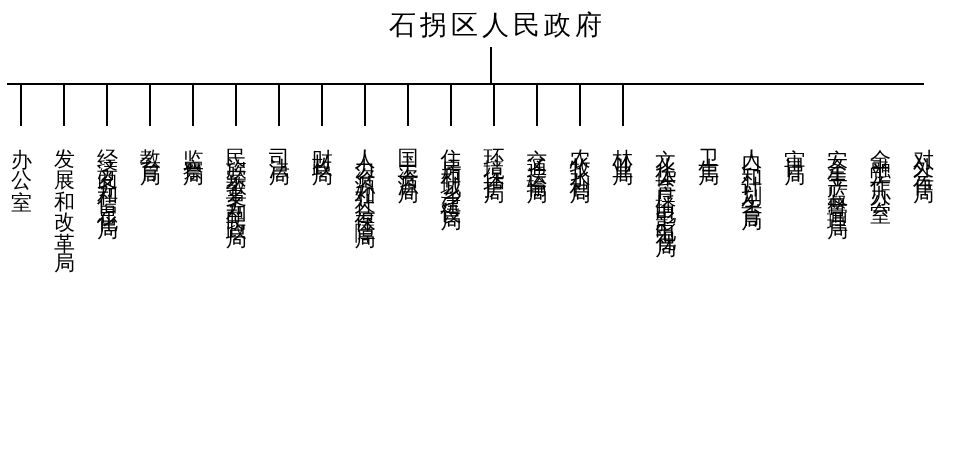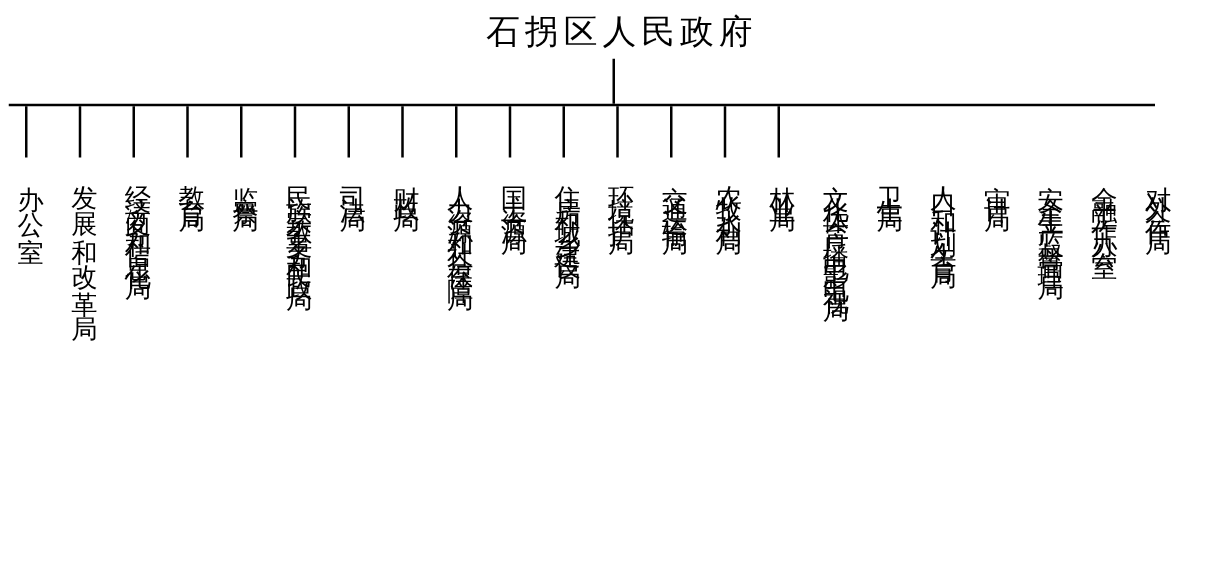--- a/index.html
+++ b/index.html
@@ -6,21 +6,21 @@
     margin: 0;
     padding: 0;
     background: #ffffff;
   }
   .stage {
     position: relative;
     width: 966px;
     height: 465px;
     background: #ffffff;
     overflow: hidden;
-    font-family: Liberation Mono, monospace;
+    font-family: Liberation Sans, sans-serif;
     color: #000000;
   }
   .chart-title {
     position: absolute;
     left: 389px;
     top: 7px;
     font-size: 27px;
     letter-spacing: 4px;
     white-space: nowrap;
     color: #000000;

